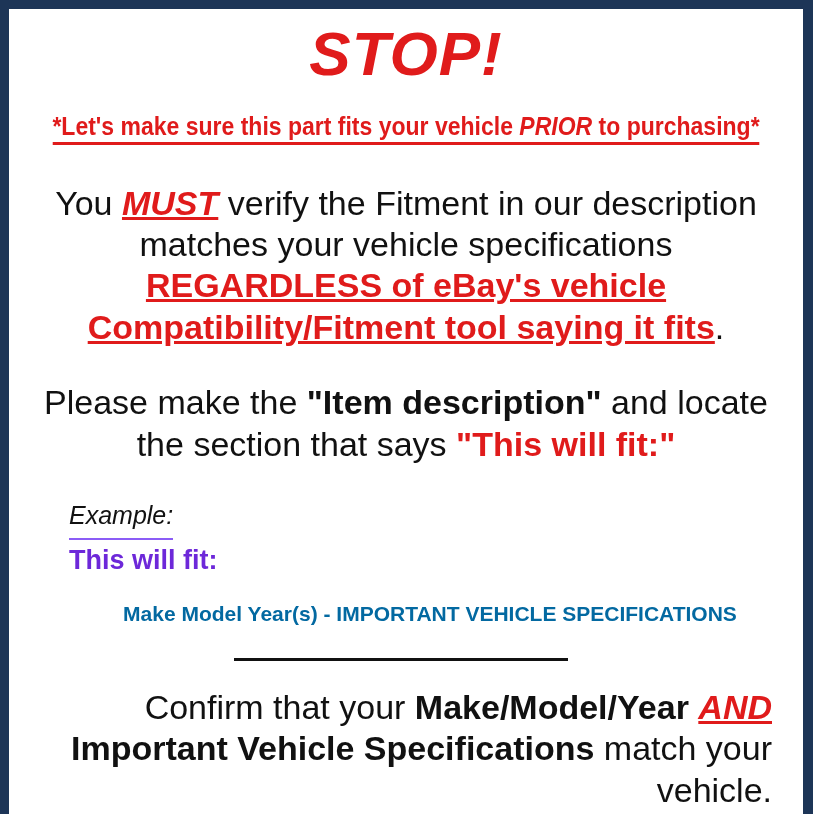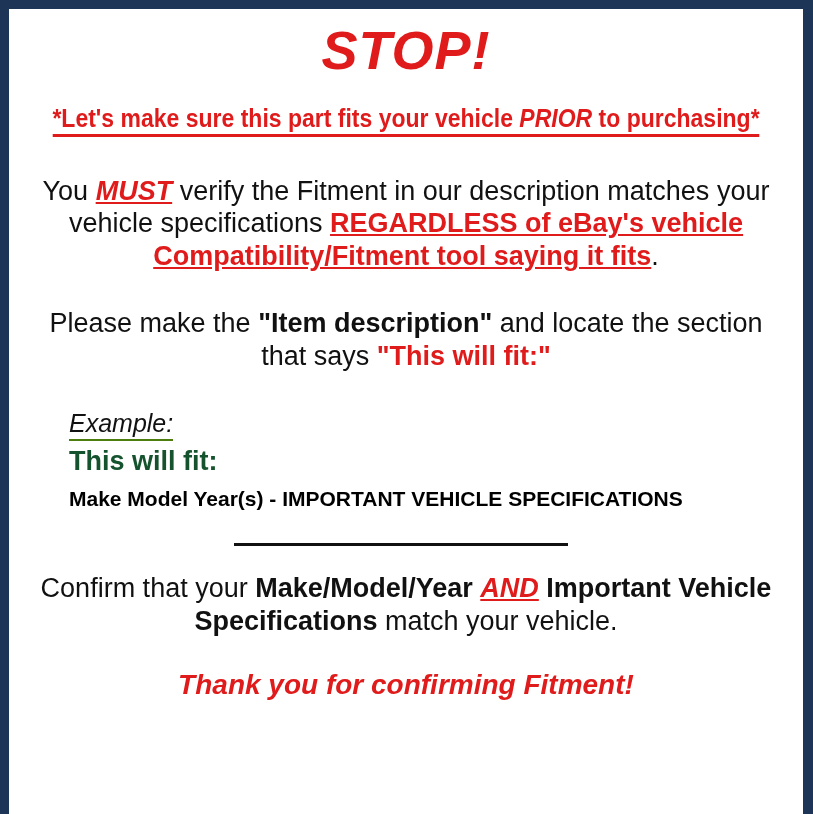--- a/index.html
+++ b/index.html
@@ -35,21 +35,21 @@
     padding: 0 12px;
     position: relative;
   }
 
   
   #stop-headline {
     text-align: center;
     color: #e01b1b;
     font-weight: bold;
     font-style: italic;
-    font-size: 54px;
+    font-size: 62px;
     line-height: 1;
     letter-spacing: 1px;
     margin: 14px 0 0 0;
     padding: 0;
     font-family: "Liberation Sans", "DejaVu Sans", sans-serif;
   }
 
   
   #tagline {
     text-align: center;
@@ -67,29 +67,29 @@
     border-bottom: 3px solid #e01b1b;
     padding-bottom: 1px;
     display: inline-block;
   }
   #tagline .prior { font-style: italic; }
 
   
   .para {
     text-align: center;
     color: #111111;
-    font-size: 27px;
+    font-size: 34px;
     line-height: 1.22;
     margin: 1px;
     padding: 0 18px;
     font-family: "Liberation Sans", "DejaVu Sans", sans-serif;
   }
   #para-must    { margin-top: 38px; }
   #para-view    { margin-top: 34px; }
-  #para-confirm { margin-top: 26px; }
+  #para-confirm { margin-top: 26px; text-align: right; }
   #para-vin     { margin-top: 36px; }
 
   .em-red-ul {
     color: #e01b1b;
     font-weight: bold;
     font-style: italic;
     text-decoration: underline;
     text-underline-offset: 2px;
   }
   .em-red-bold-ul {
@@ -112,40 +112,41 @@
     margin-top: 36px;
     padding-left: 48px;
     text-align: left;
   }
   #example-label {
     color: #111111;
     font-style: italic;
     font-size: 25px;
     line-height: 1.15;
     display: inline-block;
-    border-bottom: 2px solid #4d7c0f;
-    padding-bottom: 1px;
+    border-bottom: 2px solid #8b5cf6;
+    padding-bottom: 8px;
     font-family: "Liberation Sans", "DejaVu Sans", sans-serif;
   }
   #example-fit-line {
-    color: #14532d;
+    color: #6d28d9;
     font-weight: bold;
     font-size: 27px;
     line-height: 1.1;
     margin-top: 6px;
     font-family: "Liberation Sans Narrow", "Liberation Sans", sans-serif;
   }
   #example-spec-line {
-    color: #000000;
+    color: #0369a1;
     font-weight: bold;
     font-size: 21px;
     line-height: 1.1;
-    margin-top: 10px;
+    margin-top: 26px;
     white-space: nowrap;
     font-family: "Liberation Sans Narrow", "Liberation Sans", sans-serif;
+    text-align: center;
   }
 
   
   #example-divider {
     width: 334px;
     height: 3px;
     background: #111111;
     margin: 33px 0 0 213px;
   }
 

